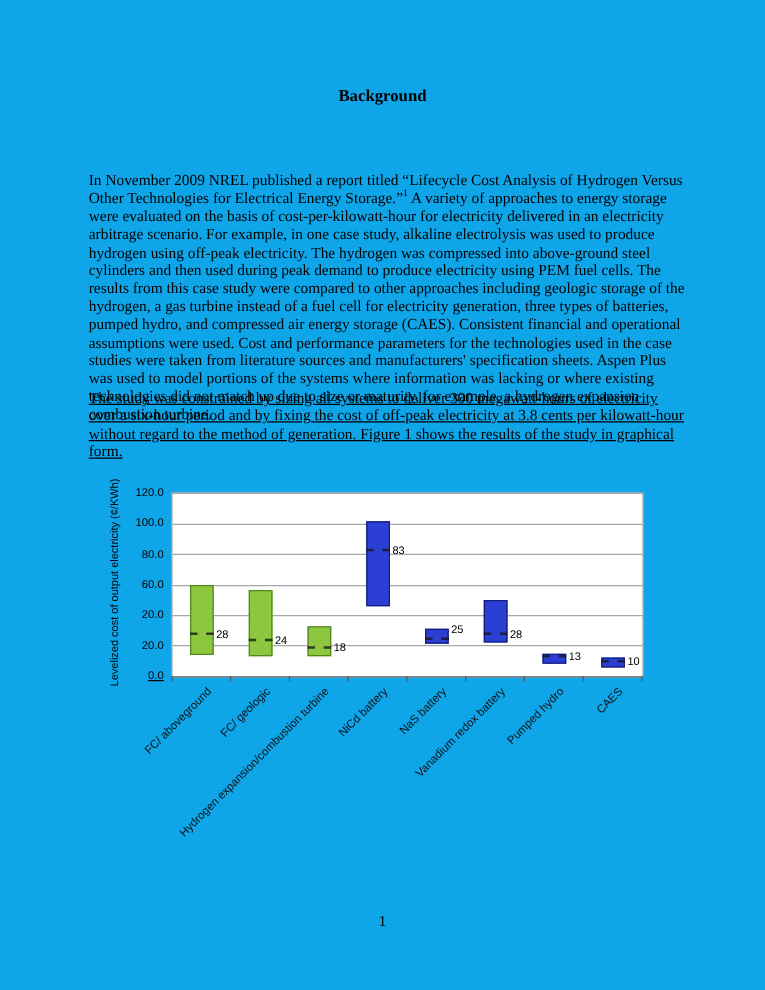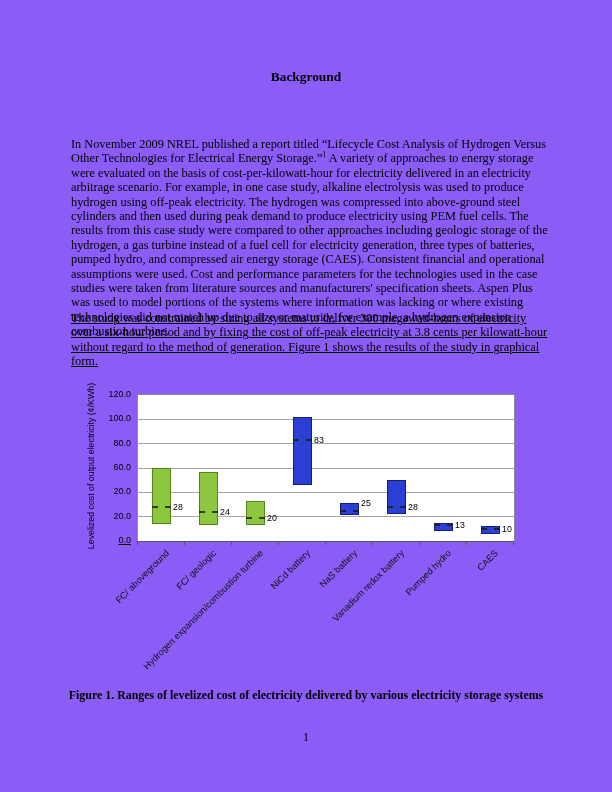--- a/index.html
+++ b/index.html
@@ -1,16 +1,16 @@
 <!DOCTYPE html>
 <html><head>
 <meta charset="utf-8">
 <style>
   html,body{margin:0;padding:0;background:#ffffff;}
-  .page{position:relative;width:612px;height:792px;background:#8b5cf6;color:#000;
+  .page{position:relative;width:612px;height:792px;background:#0ea5e9;color:#000;
         font-family:"Liberation Serif",serif;overflow:hidden;}
   .title{position:absolute;top:69px;left:0;width:612px;margin:0;text-align:center;
          font-size:13.4px;font-weight:bold;}
   .body-par{position:absolute;left:71px;width:478px;margin:0;font-size:12.3px;
             line-height:14.4px;text-align:left;}
   .para1{top:101px;margin-top:36px;}
   .para2{top:311px;text-decoration:underline;}
   sup.fn{font-size:8px;line-height:0;vertical-align:super;}
   
   .figure{position:absolute;left:80px;top:385px;width:465px;height:285px;margin:0;
@@ -62,21 +62,21 @@
         <div class="gridline" style="top: 48.1667px; background: rgb(168, 168, 168);"></div>
         <div class="gridline" style="top: 23.8333px; background: rgb(168, 168, 168);"></div>
         <div class="bar" style="left: 14px; top: 73px; width: 19px; height: 55.9667px; background: rgb(141, 198, 63); border: 1px solid rgb(85, 134, 28);"></div>
         <div class="meanline" style="left: 14px; top: 110.933px; width: 19px;"></div>
         <div class="vlabel" style="left: 35px; top: 106.933px;">28</div>
         <div class="bar" style="left: 61px; top: 76.65px; width: 19px; height: 53.5333px; background: rgb(141, 198, 63); border: 1px solid rgb(85, 134, 28);"></div>
         <div class="meanline" style="left: 61px; top: 115.8px; width: 19px;"></div>
         <div class="vlabel" style="left: 82px; top: 111.8px;">24</div>
         <div class="bar" style="left: 108px; top: 105.85px; width: 19px; height: 24.3333px; background: rgb(141, 198, 63); border: 1px solid rgb(85, 134, 28);"></div>
         <div class="meanline" style="left: 108px; top: 121.883px; width: 19px;"></div>
-        <div class="vlabel" style="left: 129px; top: 117.883px;">20</div>
+        <div class="vlabel" style="left: 129px; top: 117.883px;">18</div>
         <div class="bar" style="left: 155px; top: 21.9px; width: 19px; height: 68.1333px; background: rgb(43, 63, 212); border: 1px solid rgb(20, 30, 122);"></div>
         <div class="meanline" style="left: 155px; top: 44.0167px; width: 19px;"></div>
         <div class="vlabel" style="left: 176px; top: 40.0167px;">83</div>
         <div class="bar" style="left: 202px; top: 108.283px; width: 19px; height: 12.1667px; background: rgb(43, 63, 212); border: 1px solid rgb(20, 30, 122);"></div>
         <div class="meanline" style="left: 202px; top: 114.583px; width: 19px;"></div>
         <div class="vlabel" style="left: 223px; top: 103px;">25</div>
         <div class="bar" style="left: 249px; top: 85.1667px; width: 19px; height: 34.0667px; background: rgb(43, 63, 212); border: 1px solid rgb(20, 30, 122);"></div>
         <div class="meanline" style="left: 249px; top: 110.933px; width: 19px;"></div>
         <div class="vlabel" style="left: 270px; top: 106.933px;">28</div>
         <div class="bar" style="left: 296px; top: 127.75px; width: 19px; height: 8.51667px; background: rgb(43, 63, 212); border: 1px solid rgb(20, 30, 122);"></div>
@@ -100,17 +100,16 @@
       <div class="xtickmark" style="position: absolute; left: 104px; top: 156px;"></div>
       <div class="xtickmark" style="position: absolute; left: 151px; top: 156px;"></div>
       <div class="xtickmark" style="position: absolute; left: 198px; top: 156px;"></div>
       <div class="xtickmark" style="position: absolute; left: 245px; top: 156px;"></div>
       <div class="xtickmark" style="position: absolute; left: 292px; top: 156px;"></div>
       <div class="xtickmark" style="position: absolute; left: 339px; top: 156px;"></div>
       <div class="xtickmark" style="position: absolute; left: 386px; top: 156px;"></div>
       <div class="xtickmark" style="position: absolute; left: 433px; top: 156px;"></div>
     </figure>
 
-  <p class="caption">Figure 1. Ranges of levelized cost of electricity delivered by various electricity storage systems</p>
 
   <div class="pageno">1</div>
 
 </div>
 
 </body></html>

